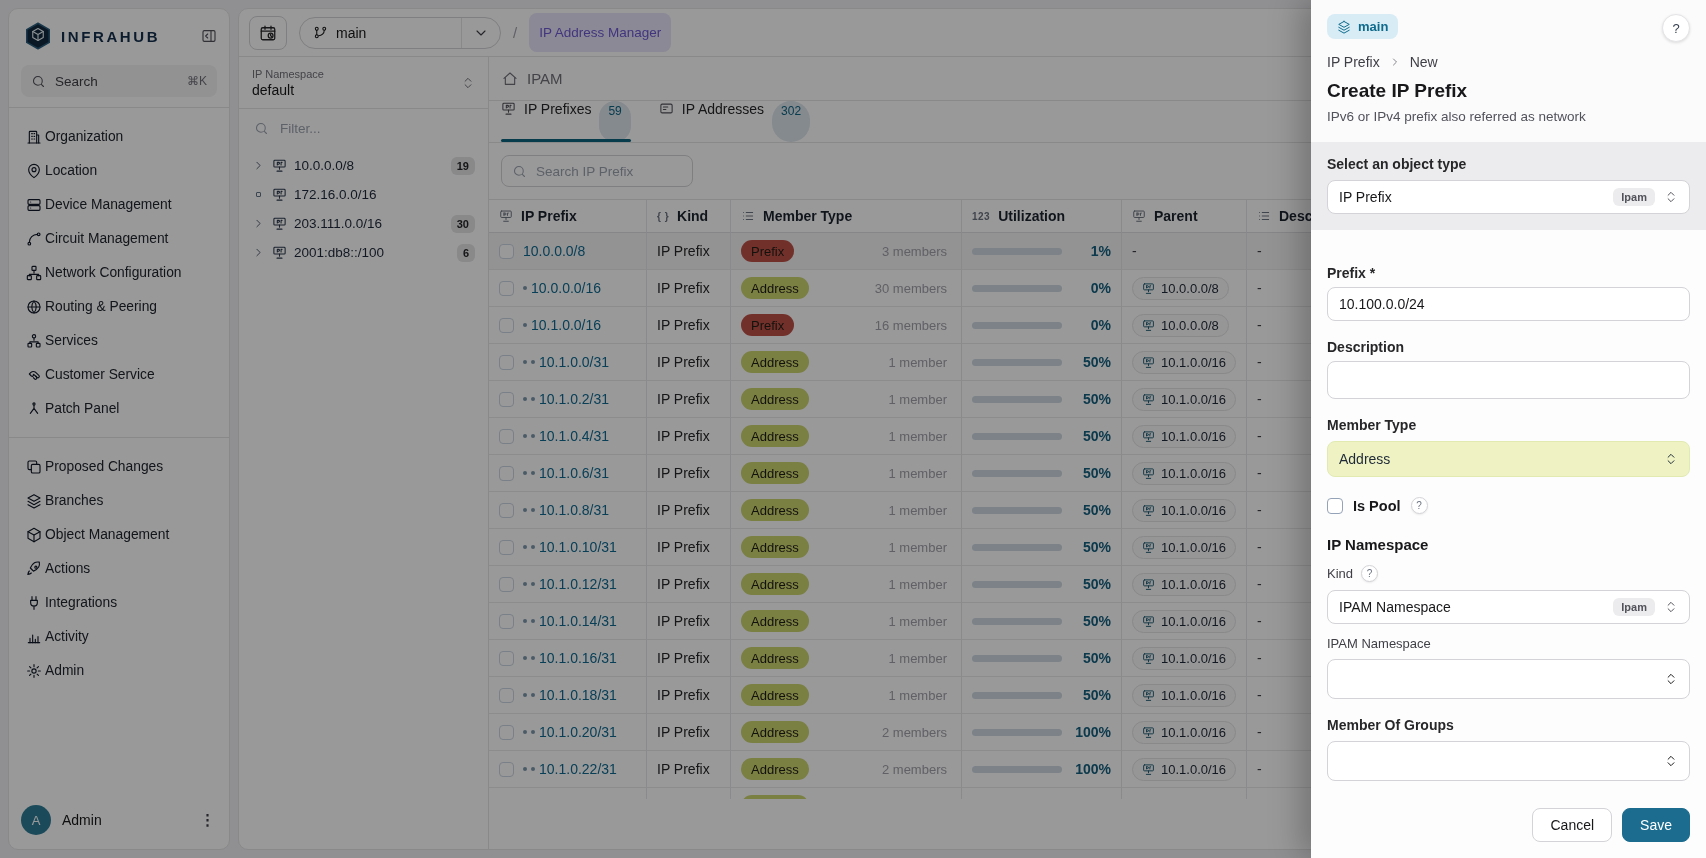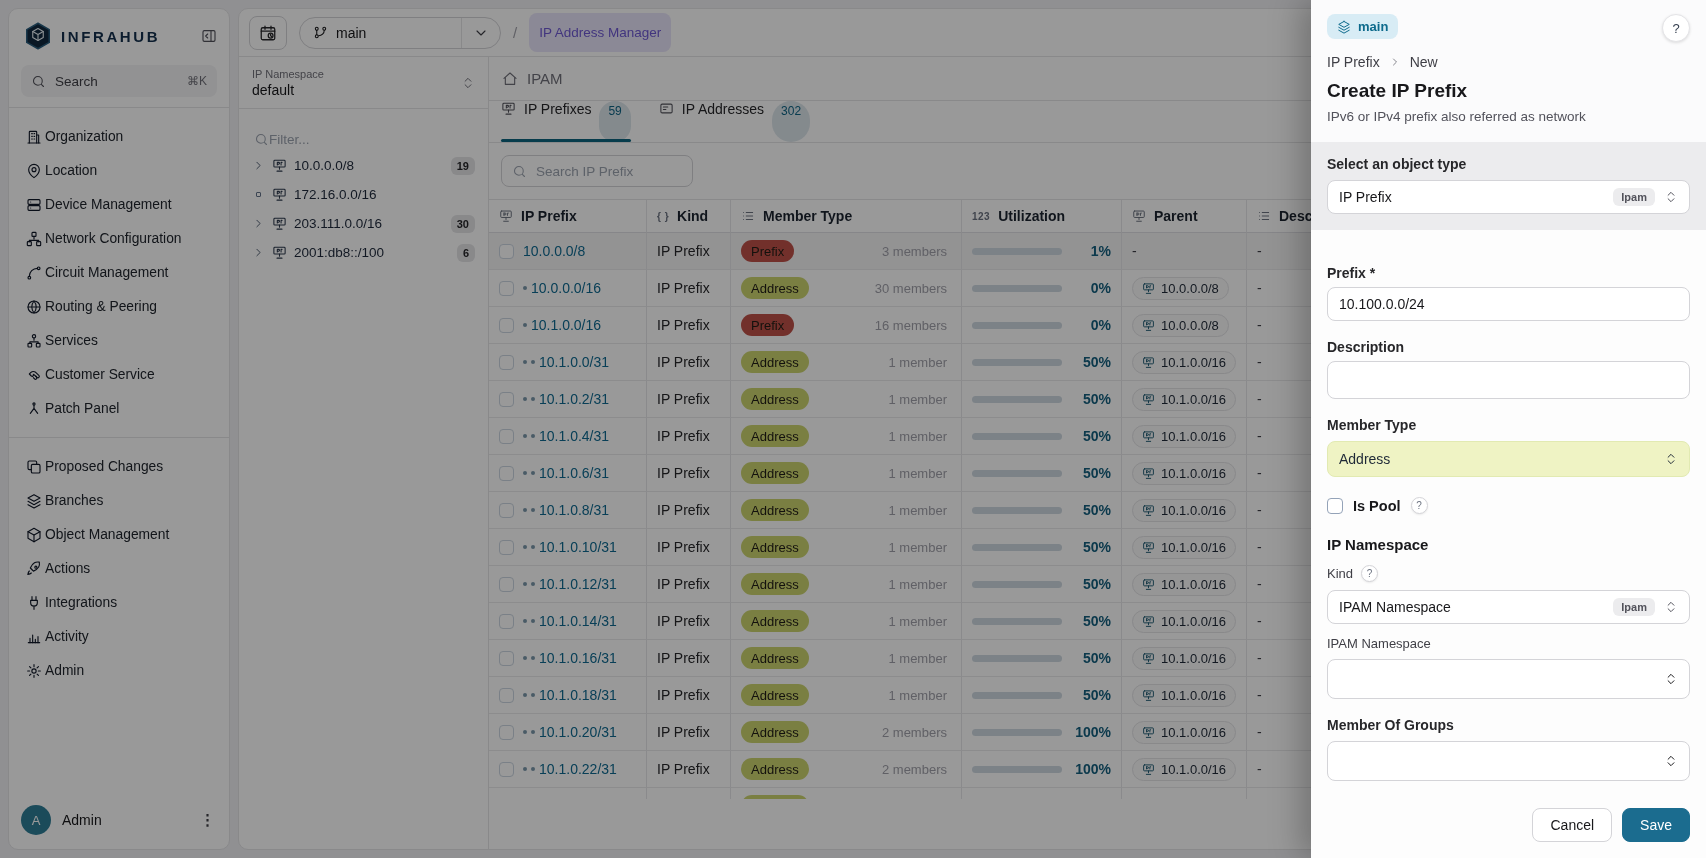--- a/index.html
+++ b/index.html
@@ -41,21 +41,21 @@
   .branch-chev{padding:0 11px;color:#3f3f46;display:flex}
   .crumb-sep{color:#a1a1aa;font-size:15px}
   .crumb-pill{background:#e8e4fa;color:#6e59d3;font-size:13.5px;padding:12px 10px;border-radius:8px;cursor:pointer}
 
   .content-row{flex:1;display:flex;min-height:0}
   .tree-panel{width:250px;border-right:1px solid #e4e4e7;flex:0 0 auto;display:flex;flex-direction:column}
   .ns-select{height:52px;border-bottom:1px solid #e4e4e7;display:flex;align-items:center;justify-content:space-between;padding:0 13px;cursor:pointer}
   .ns-label{font-size:11px;color:#71717a}
   .ns-value{font-size:14px;color:#18181b;margin-top:2px}
   .ns-chev{color:#71717a;display:flex}
-  .filter-row{height:38px;display:flex;align-items:flex-end;padding:0 15px;color:#9ca3af;cursor:text}
+  .filter-row{height:38px;display:flex;align-items:center;gap:11px;padding:0 15px;color:#9ca3af;cursor:text}
   .placeholder{font-size:13.5px;color:#9ca3af}
   .tree{padding:4px 0}
   .tree-item{height:29px;display:flex;align-items:center;gap:7px;padding:0 13px;font-size:13.5px;color:#1e293b;cursor:pointer}
   .tw{width:13px;color:#475569;display:flex;justify-content:center}
   .leaf-sq{width:5px;height:5px;border:1.2px solid #64748b;border-radius:1px}
   .tree-icon{color:#2d3a4d;display:flex}
   .tree-count{margin-left:auto;background:#e4e4e7;border-radius:6px;font-size:11px;padding:3px 6px;color:#27272a;font-weight:700}
 
   .content-col{flex:1;display:flex;flex-direction:column;min-width:0}
   .ipam-header{height:44px;border-bottom:1px solid #e4e4e7;display:flex;align-items:center;gap:9px;padding:0 13px;color:#71717a;font-size:15px;flex:0 0 auto}
@@ -183,37 +183,37 @@
             <rect x="3" y="4" width="18" height="7" rx="1.5"></rect>
             <rect x="3" y="13" width="18" height="7" rx="1.5"></rect>
             <path d="M7 7.5h.01M7 16.5h.01"></path>
           </svg>
         </span>
         <span class="nav-label">Device Management</span>
       </div>
       <div class="nav-item">
         <span class="nav-icon i16">
           <svg viewBox="0 0 24 24">
+            <circle cx="19" cy="5" r="2"></circle>
+            <circle cx="5" cy="19" r="2"></circle>
+            <path d="M5 17A12 12 0 0 1 17 5"></path>
+          </svg>
+        </span>
+        <span class="nav-label">Circuit Management</span>
+      </div>
+      <div class="nav-item">
+        <span class="nav-icon i16">
+          <svg viewBox="0 0 24 24">
             <rect x="9" y="2" width="6" height="6" rx="1"></rect>
             <rect x="2" y="16" width="6" height="6" rx="1"></rect>
             <rect x="16" y="16" width="6" height="6" rx="1"></rect>
             <path d="M12 8v4M5 16v-2h14v2"></path>
           </svg>
         </span>
         <span class="nav-label">Network Configuration</span>
-      </div>
-      <div class="nav-item">
-        <span class="nav-icon i16">
-          <svg viewBox="0 0 24 24">
-            <circle cx="19" cy="5" r="2"></circle>
-            <circle cx="5" cy="19" r="2"></circle>
-            <path d="M5 17A12 12 0 0 1 17 5"></path>
-          </svg>
-        </span>
-        <span class="nav-label">Circuit Management</span>
       </div>
       <div class="nav-item">
         <span class="nav-icon i16">
           <svg viewBox="0 0 24 24">
             <circle cx="12" cy="12" r="9"></circle>
             <path d="M3 12h18"></path>
             <path d="M12 3a14 14 0 0 1 0 18M12 3a14 14 0 0 0 0 18"></path>
           </svg>
         </span>
         <span class="nav-label">Routing &amp; Peering</span>

